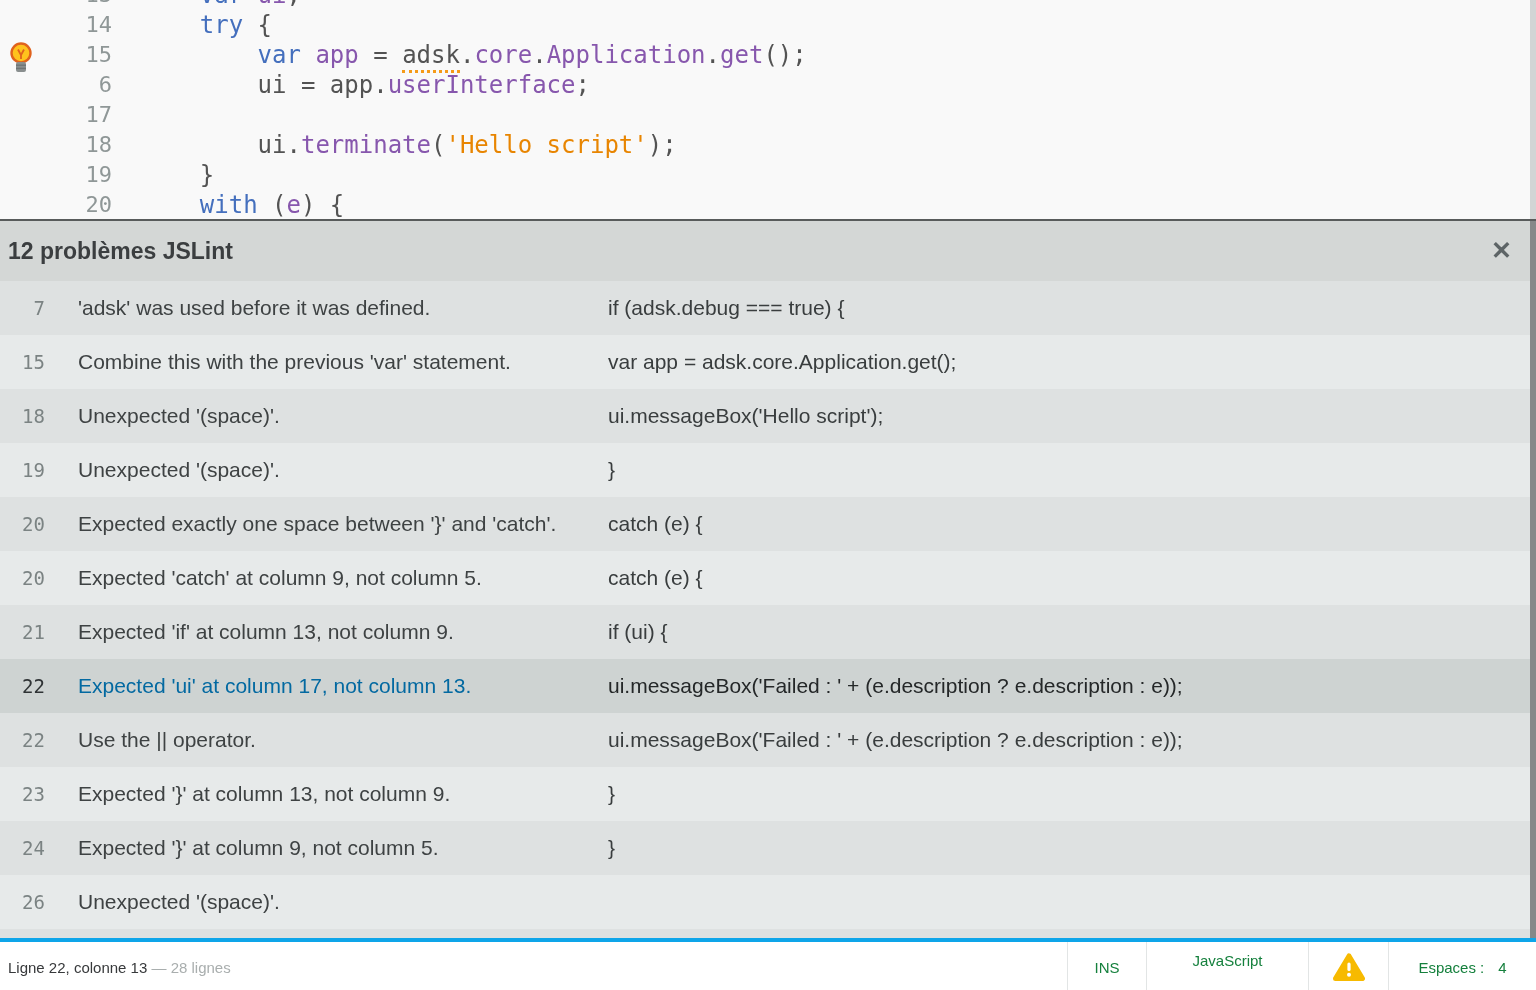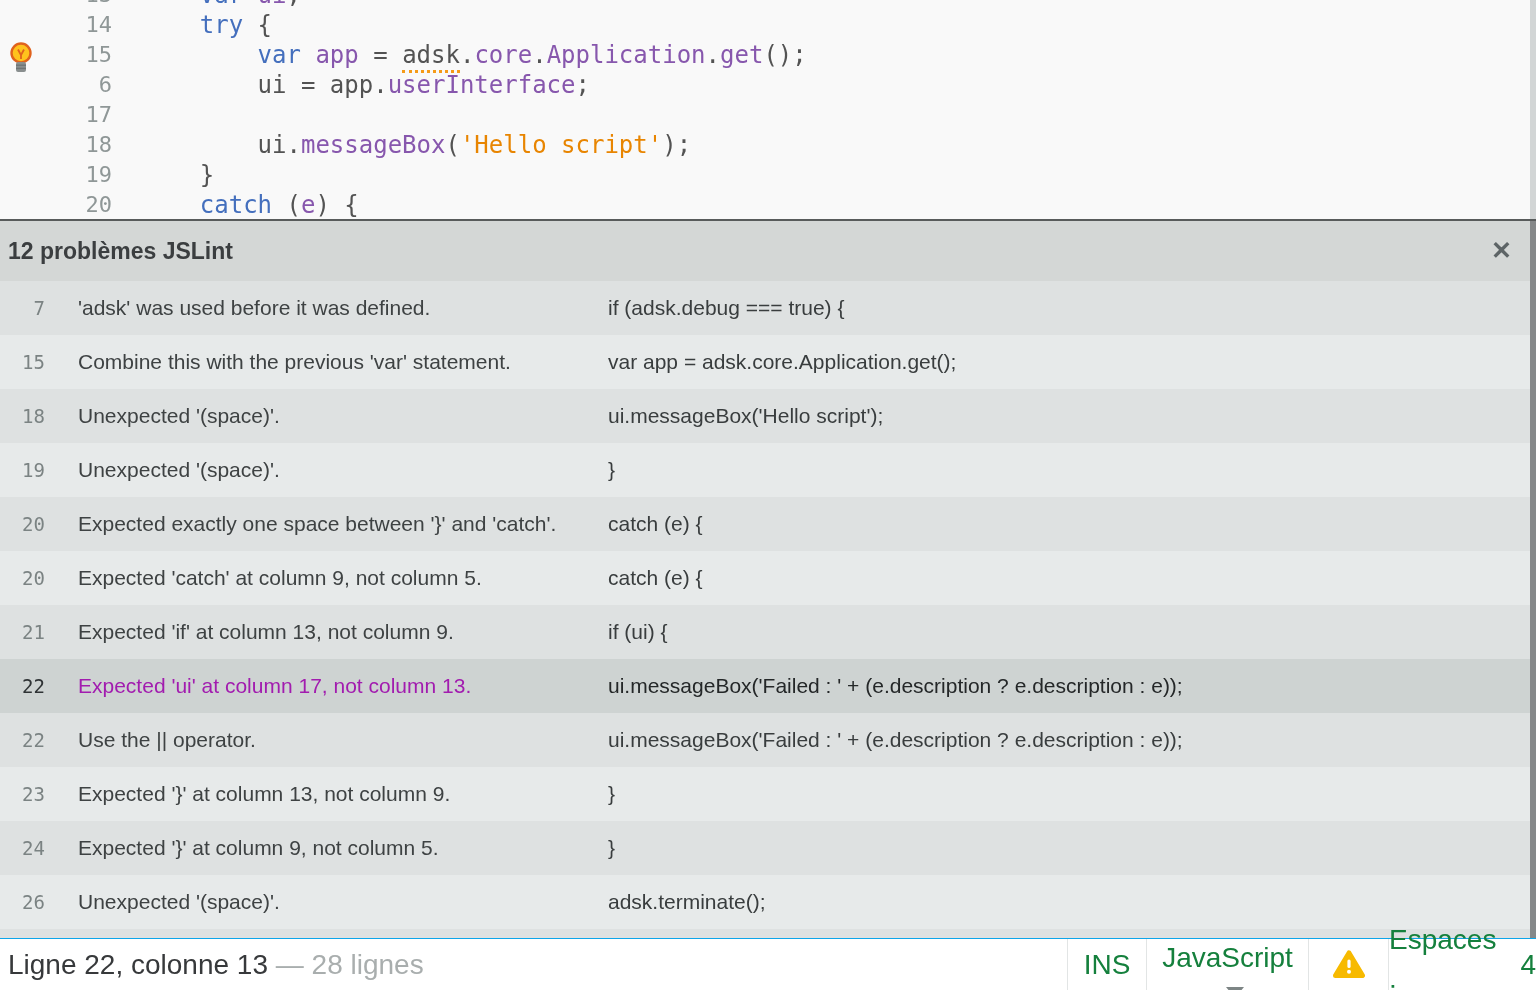--- a/index.html
+++ b/index.html
@@ -37,29 +37,29 @@
   .problem-row.odd  { background:var(--row-odd-bg); }
   .problem-row.even { background:var(--row-even-bg); }
   .problem-row.selected { background:var(--row-selected-bg); }
   .p-num { position:absolute; left:0; top:0; width:45px; text-align:right;
            font-family:"DejaVu Sans Mono", monospace; font-size:19px; color:#7b8383; }
   .p-msg { position:absolute; left:78px; top:0; width:515px; color:var(--panel-text);
            white-space:nowrap; overflow:hidden; }
   .p-code{ position:absolute; left:608px; top:0; right:16px; color:#393d3e;
            white-space:nowrap; overflow:hidden; }
   .problem-row.selected .p-num  { color:#2f3335; }
-  .problem-row.selected .p-msg  { color:#a21caf; }
+  .problem-row.selected .p-msg  { color:#0369a1; }
   .problem-row.selected .p-code { color:#242728; }
   .panel-filler { height:9px; background:var(--row-odd-bg); }
   .panel-scrollbar { position:absolute; right:0; top:0; width:6px; height:717px;
                      background:var(--scrollbar-dark); }
 
   
   .statusbar { position:absolute; left:0; top:938px; width:1536px; height:52px;
-               background:#fff; border-top:1px solid #0ea5e9; font-size:28px; color:#37393b; }
+               background:#fff; border-top:4px solid #0ea5e9; font-size:15px; color:#37393b; }
   .status-left { position:absolute; left:8px; top:0; line-height:51px; white-space:pre; }
   .dim { color:#a9aeae; }
   .status-right { position:absolute; right:0; top:0; height:51px; display:flex; }
   .status-cell { height:51px; line-height:51px; border-left:1px solid #e2e5e5;
                  display:flex; align-items:center; justify-content:center; color:#15803d; }
   .cell-ins { width:79px; }
   .cell-lang { width:162px;flex-direction:column; }
   .cell-lint { width:80px; }
   .cell-indent { width:148px; }
   .caret-down { width:0; height:0; border-left:9px solid transparent; border-right:9px solid transparent;
@@ -71,23 +71,23 @@
 
 <div id="app">
 
   <div class="editor">
     <div id="editor-lines">
         <div class="line"><span class="ln">13</span><span class="code-text"><span>    </span><span class="kw">var</span><span> </span><span class="def">ui</span><span>;</span></span></div>
         <div class="line"><span class="ln">14</span><span class="code-text"><span>    </span><span class="kw">try</span><span> {</span></span></div>
         <div class="line"><span class="ln">15</span><span class="code-text"><span>        </span><span class="kw">var</span><span> </span><span class="def">app</span><span> = </span><span class="err">adsk</span><span>.</span><span class="prop">core</span><span>.</span><span class="prop">Application</span><span>.</span><span class="prop">get</span><span>();</span></span></div>
         <div class="line"><span class="ln">6</span><span class="code-text"><span>        </span><span>ui = app</span><span>.</span><span class="prop">userInterface</span><span>;</span></span></div>
         <div class="line"><span class="ln">17</span><span class="code-text"></span></div>
-        <div class="line"><span class="ln">18</span><span class="code-text"><span>        </span><span>ui</span><span>.</span><span class="prop">messageBox</span><span>(</span><span class="str">'Hello script'</span><span>);</span></span></div>
+        <div class="line"><span class="ln">18</span><span class="code-text"><span>        </span><span>ui</span><span>.</span><span class="prop">terminate</span><span>(</span><span class="str">'Hello script'</span><span>);</span></span></div>
         <div class="line"><span class="ln">19</span><span class="code-text"><span>    }</span></span></div>
-        <div class="line"><span class="ln">20</span><span class="code-text"><span>    </span><span class="kw">catch</span><span> (</span><span class="def">e</span><span>) {</span></span></div>
+        <div class="line"><span class="ln">20</span><span class="code-text"><span>    </span><span class="kw">with</span><span> (</span><span class="def">e</span><span>) {</span></span></div>
       </div>
     <div class="lightbulb">
       <svg width="26" height="32" viewBox="0 0 26 32">
         <circle cx="13" cy="11" r="9.5" fill="#FFC21D" stroke="#E0621D" stroke-width="2.4"></circle>
         <path d="M10 7.5 L13 13 L16 7.5 M13 13 V17" stroke="#E0621D" stroke-width="1.8" fill="none"></path>
         <rect x="8" y="20" width="10" height="10" rx="2" fill="#8a8f8f"></rect>
         <line x1="8" y1="23.2" x2="18" y2="23.2" stroke="#6f7474" stroke-width="1.4"></line>
         <line x1="8" y1="26.4" x2="18" y2="26.4" stroke="#6f7474" stroke-width="1.4"></line>
       </svg>
     </div>
@@ -151,21 +151,20 @@
           <span class="p-code">}</span>
         </div>
         <div class="problem-row odd">
           <span class="p-num">24</span>
           <span class="p-msg">Expected '}' at column 9, not column 5.</span>
           <span class="p-code">}</span>
         </div>
         <div class="problem-row even">
           <span class="p-num">26</span>
           <span class="p-msg">Unexpected '(space)'.</span>
-          <span class="p-code">adsk.terminate();</span>
         </div>
       </div>
     <div class="panel-filler"></div>
     <div class="panel-scrollbar"></div>
   </div>
 
   <div class="statusbar">
     <div class="status-left"><span>Ligne 22, colonne 13</span><span class="dim"> — 28 lignes</span></div>
     <div class="status-right">
       <div class="status-cell cell-ins">

